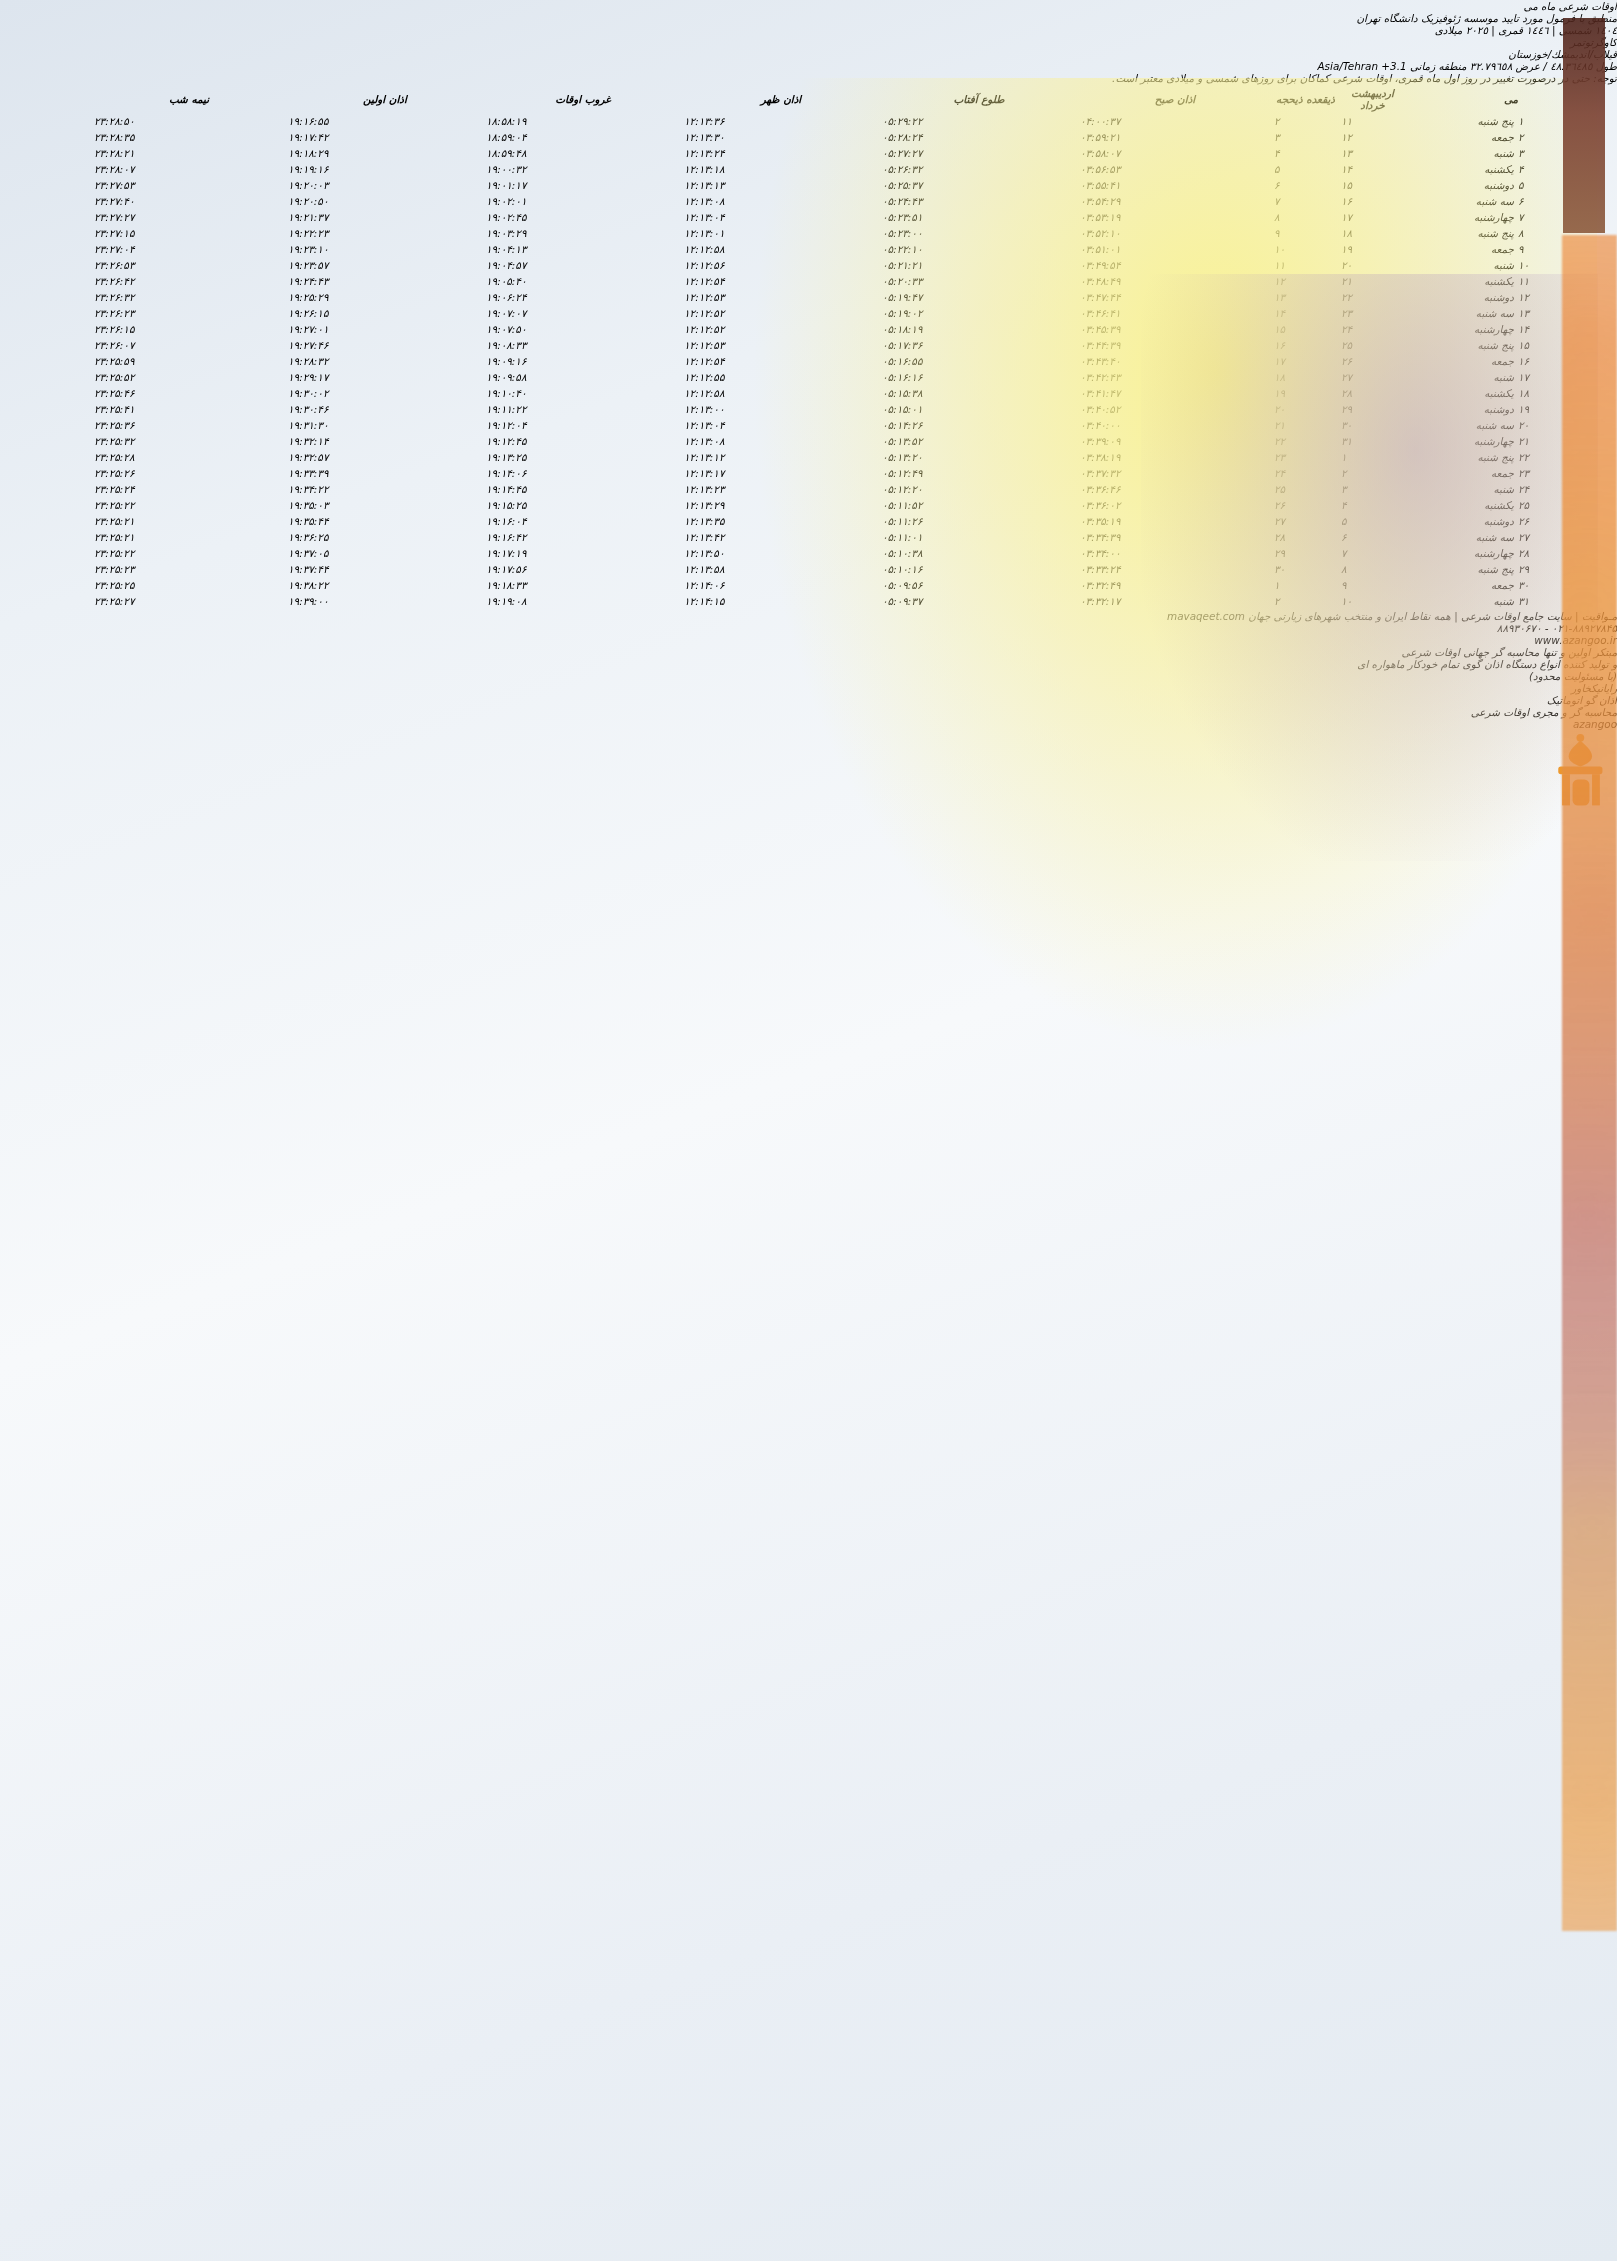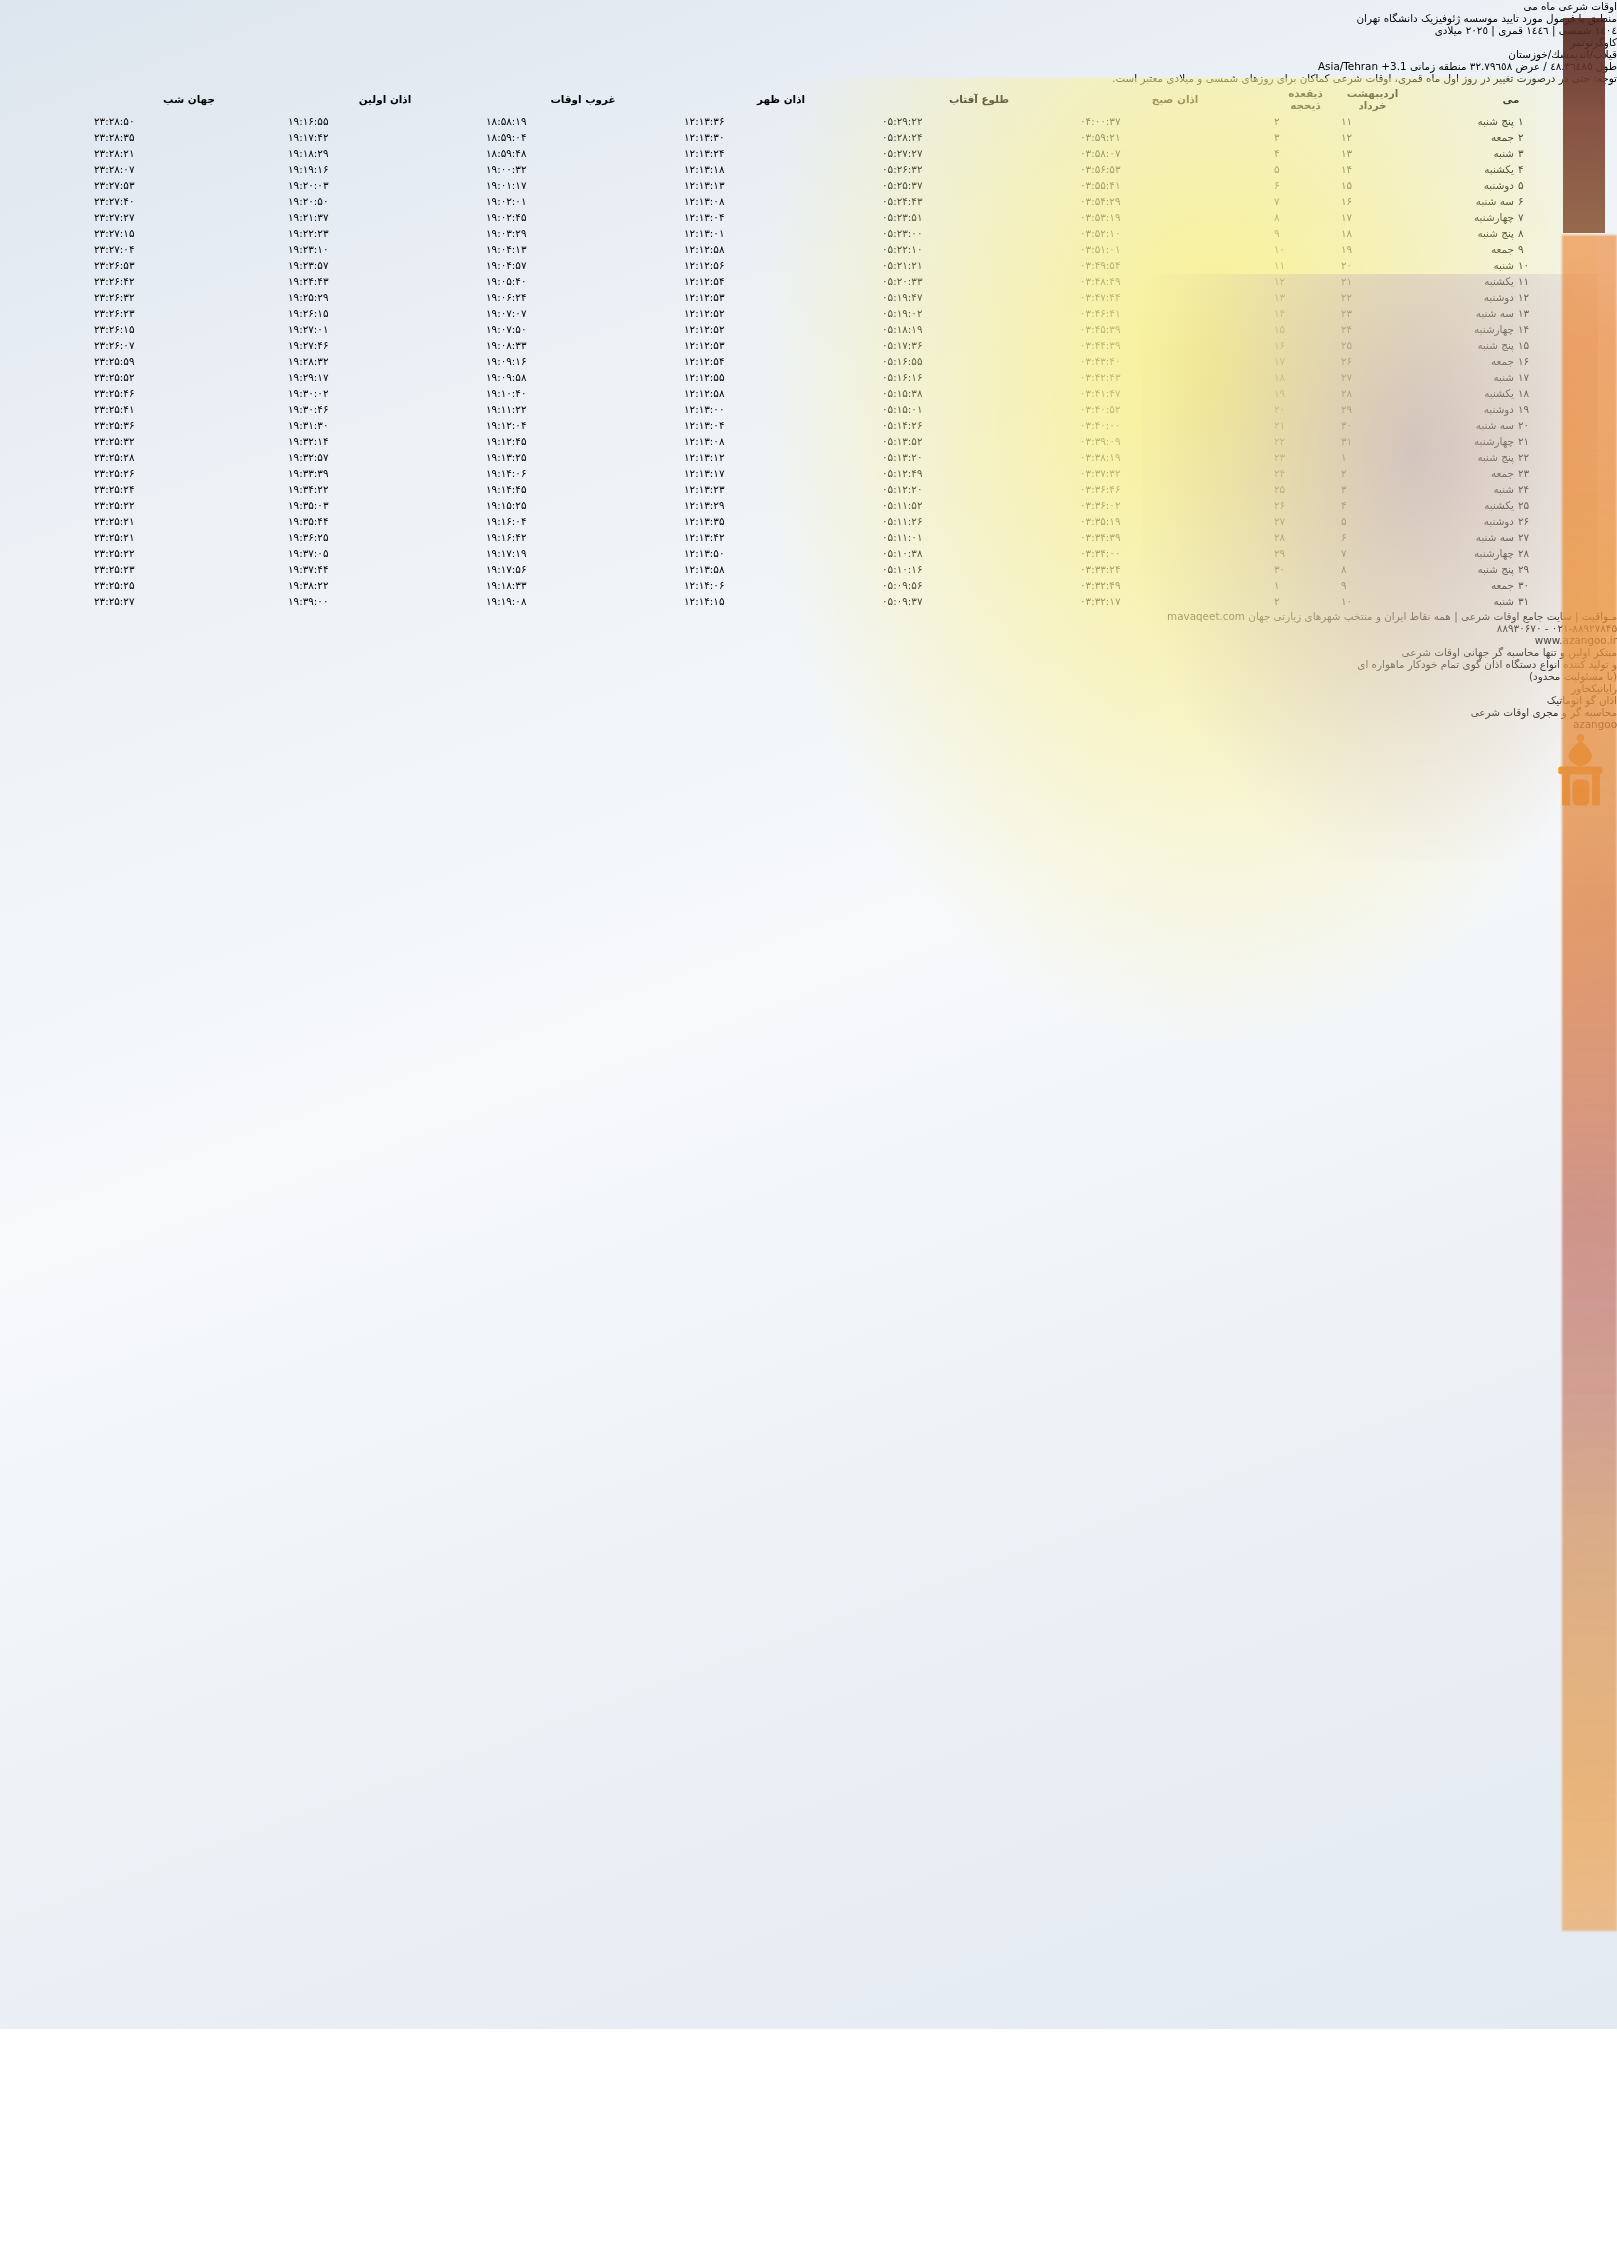--- a/index.html
+++ b/index.html
@@ -1,18 +1,18 @@
 <!DOCTYPE html>
 <html lang="fa" dir="rtl" style="font-size:10.4px"><head>
 <meta charset="utf-8">
 <style>
   html,body{margin:0;padding:0;}
   body{font-family:"DejaVu Sans","Liberation Sans",sans-serif;}
-  #page{position:relative;width:1618px;height:2029px;overflow:hidden;
-        background:linear-gradient(160deg,#dde5ee 0%,#ecf1f6 22%,#f7f9fb 48%,#eaeff5 78%,#e3eaf1 100%);}
+  #page{position:relative;width:1618px;height:2261px;overflow:hidden;
+        background:linear-gradient(160deg,#dde5ee 0%,#ecf1f6 22%,#f7f9fb 48%,#eaeff5 78%,#e3eaf1 100%);font-style:italic;}
   
   .bg-glow{position:absolute;left:750px;top:78px;width:848px;height:979px;z-index:0;
     background:radial-gradient(ellipse at 55% 30%,rgba(250,242,140,.95) 0%,rgba(250,240,150,.55) 35%,rgba(250,240,160,0) 70%);}
   .bg-purple{position:absolute;left:1142px;top:274px;width:457px;height:587px;z-index:0;
     background:radial-gradient(ellipse at 60% 30%,rgba(170,140,190,.45) 0%,rgba(170,140,190,.18) 45%,rgba(170,140,190,0) 75%);}
   .bg-strip{position:absolute;right:0;top:235px;width:55px;height:1696px;z-index:0;filter:blur(1.3px);
     background:
       radial-gradient(circle at 50% 6%,rgba(235,120,60,.55),rgba(235,120,60,0) 60%),
       radial-gradient(circle at 40% 22%,rgba(240,190,60,.6),rgba(240,190,60,0) 62%),
       radial-gradient(circle at 60% 40%,rgba(200,80,90,.45),rgba(200,80,90,0) 60%),
@@ -142,21 +142,21 @@
             <span class="top">ذیقعده</span>
             <span class="diag"></span>
             <span class="bot">ذیحجه</span>
           </div>
         </th>
         <th>اذان صبح</th>
         <th>طلوع آفتاب</th>
         <th>اذان ظهر</th>
         <th>غروب اوقات</th>
         <th>اذان اولین</th>
-        <th>جهان شب</th>
+        <th>نیمه شب</th>
       </tr>
     </thead>
     <tbody>
         <tr>
           <td class="day" dir="ltr">۱</td>
           <td class="weekday">پنج شنبه</td>
           <td class="jalali" dir="ltr">۱۱</td>
           <td class="hijri" dir="ltr">۲</td>
           <td class="fajr" dir="ltr">۰۴:۰۰:۳۷</td>
           <td class="sunrise" dir="ltr">۰۵:۲۹:۲۲</td>

